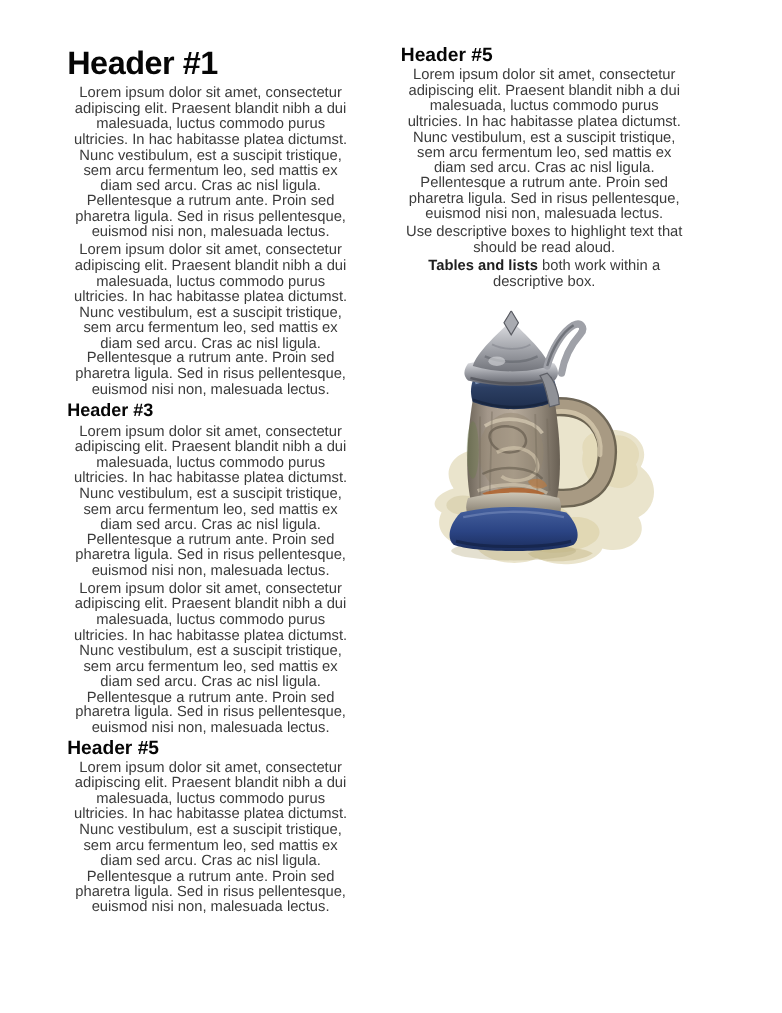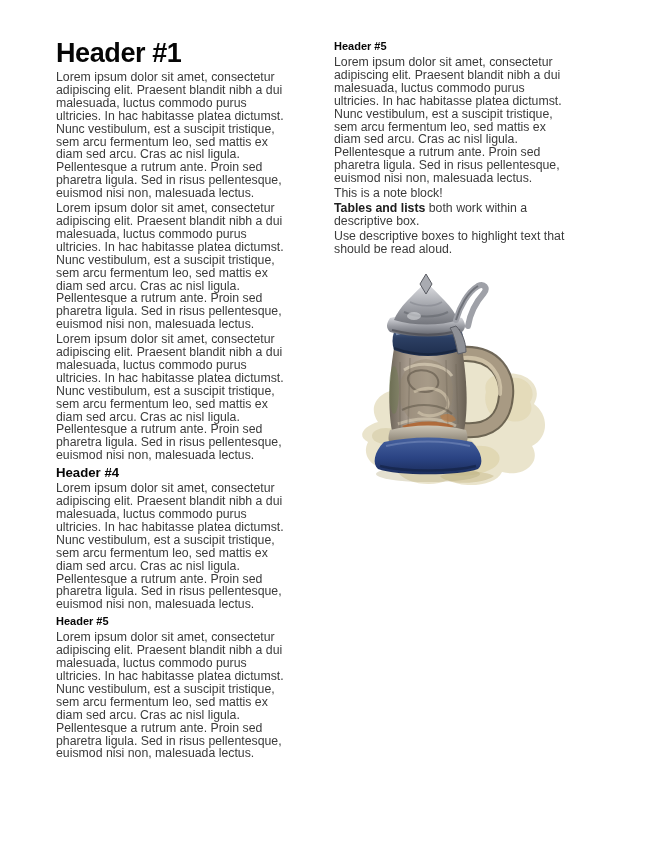--- a/index.html
+++ b/index.html
@@ -19,61 +19,61 @@
     left: 56px; top: 40px;
     display: flex;
     gap: 22px;
   }
   .col { width: 256px; }
   h1, h2, h3, h4, h5, h6 { color: #060606; font-weight: bold; }
   h1 { font-size: 27px; line-height: 26px; margin: 0 0 5px 0; letter-spacing: -0.4px; }
   h2 { font-size: 20.5px; line-height: 21px; margin: 4px 0 4px 0; letter-spacing: -0.3px; }
   h3 { font-size: 15px;   line-height: 15px; margin: 4px 0 3px 0; }
   h4 { font-size: 13.2px; line-height: 13px; margin: 4px 0 3px 0; }
-  h5 { font-size: 11px; line-height: 13px; margin: 4px 0 3px 0; }
+  h5 { font-size: 16px; line-height: 13px; margin: 4px 0 3px 0; }
   h6.mini-head { font-size: 11.4px; line-height: 12px; margin: 2px 0 1px 0; }
   p {
     font-size: 12.3px;
     line-height: 1.05;
     margin: 0 17px 2px 0;
     color: #3b3b3b;
+    text-align: center;
   }
   .col-right h5:first-child { margin-top: 0; }
   p strong { color: #202020; }
   .illustration {
     margin: 18px 0 0 10px;
     width: 210px; height: 215px;
   }
 </style>
 </head>
 <body>
 
 <div class="page">
   <div class="columns">
 
     <div class="col col-left">
       <h1>Header #1</h1>
       <p>Lorem ipsum dolor sit amet, consectetur adipiscing elit. Praesent blandit nibh a dui malesuada, luctus commodo purus ultricies. In hac habitasse platea dictumst. Nunc vestibulum, est a suscipit tristique, sem arcu fermentum leo, sed mattis ex diam sed arcu. Cras ac nisl ligula. Pellentesque a rutrum ante. Proin sed pharetra ligula. Sed in risus pellentesque, euismod nisi non, malesuada lectus.</p>
       <p>Lorem ipsum dolor sit amet, consectetur adipiscing elit. Praesent blandit nibh a dui malesuada, luctus commodo purus ultricies. In hac habitasse platea dictumst. Nunc vestibulum, est a suscipit tristique, sem arcu fermentum leo, sed mattis ex diam sed arcu. Cras ac nisl ligula. Pellentesque a rutrum ante. Proin sed pharetra ligula. Sed in risus pellentesque, euismod nisi non, malesuada lectus.</p>
+      <h3>Header #3</h3>
       <p>Lorem ipsum dolor sit amet, consectetur adipiscing elit. Praesent blandit nibh a dui malesuada, luctus commodo purus ultricies. In hac habitasse platea dictumst. Nunc vestibulum, est a suscipit tristique, sem arcu fermentum leo, sed mattis ex diam sed arcu. Cras ac nisl ligula. Pellentesque a rutrum ante. Proin sed pharetra ligula. Sed in risus pellentesque, euismod nisi non, malesuada lectus.</p>
-      <h4>Header #4</h4>
       <p>Lorem ipsum dolor sit amet, consectetur adipiscing elit. Praesent blandit nibh a dui malesuada, luctus commodo purus ultricies. In hac habitasse platea dictumst. Nunc vestibulum, est a suscipit tristique, sem arcu fermentum leo, sed mattis ex diam sed arcu. Cras ac nisl ligula. Pellentesque a rutrum ante. Proin sed pharetra ligula. Sed in risus pellentesque, euismod nisi non, malesuada lectus.</p>
       <h5>Header #5</h5>
       <p>Lorem ipsum dolor sit amet, consectetur adipiscing elit. Praesent blandit nibh a dui malesuada, luctus commodo purus ultricies. In hac habitasse platea dictumst. Nunc vestibulum, est a suscipit tristique, sem arcu fermentum leo, sed mattis ex diam sed arcu. Cras ac nisl ligula. Pellentesque a rutrum ante. Proin sed pharetra ligula. Sed in risus pellentesque, euismod nisi non, malesuada lectus.</p>
     </div>
 
     <div class="col col-right">
       <h5>Header #5</h5>
       <p>Lorem ipsum dolor sit amet, consectetur adipiscing elit. Praesent blandit nibh a dui malesuada, luctus commodo purus ultricies. In hac habitasse platea dictumst. Nunc vestibulum, est a suscipit tristique, sem arcu fermentum leo, sed mattis ex diam sed arcu. Cras ac nisl ligula. Pellentesque a rutrum ante. Proin sed pharetra ligula. Sed in risus pellentesque, euismod nisi non, malesuada lectus.</p>
 
-      <p>This is a note block!</p>
+
+      <p>Use descriptive boxes to highlight text that should be read aloud.</p>
 
       <p><strong>Tables and lists</strong><span> both work within a descriptive box.</span></p>
-
-      <p>Use descriptive boxes to highlight text that should be read aloud.</p>
 
       <div class="illustration">
         <svg viewBox="0 0 210 215" width="210" height="215" aria-hidden="true">
           <defs>
             <linearGradient id="gLid" x1="0" y1="0" x2="0" y2="1">
               <stop offset="0" stop-color="#e3e4e8"></stop>
                 <stop offset="0.5" stop-color="#a9abb1"></stop>
                 <stop offset="1" stop-color="#73757c"></stop>
             </linearGradient>
             <linearGradient id="gRim" x1="0" y1="0" x2="0" y2="1">

